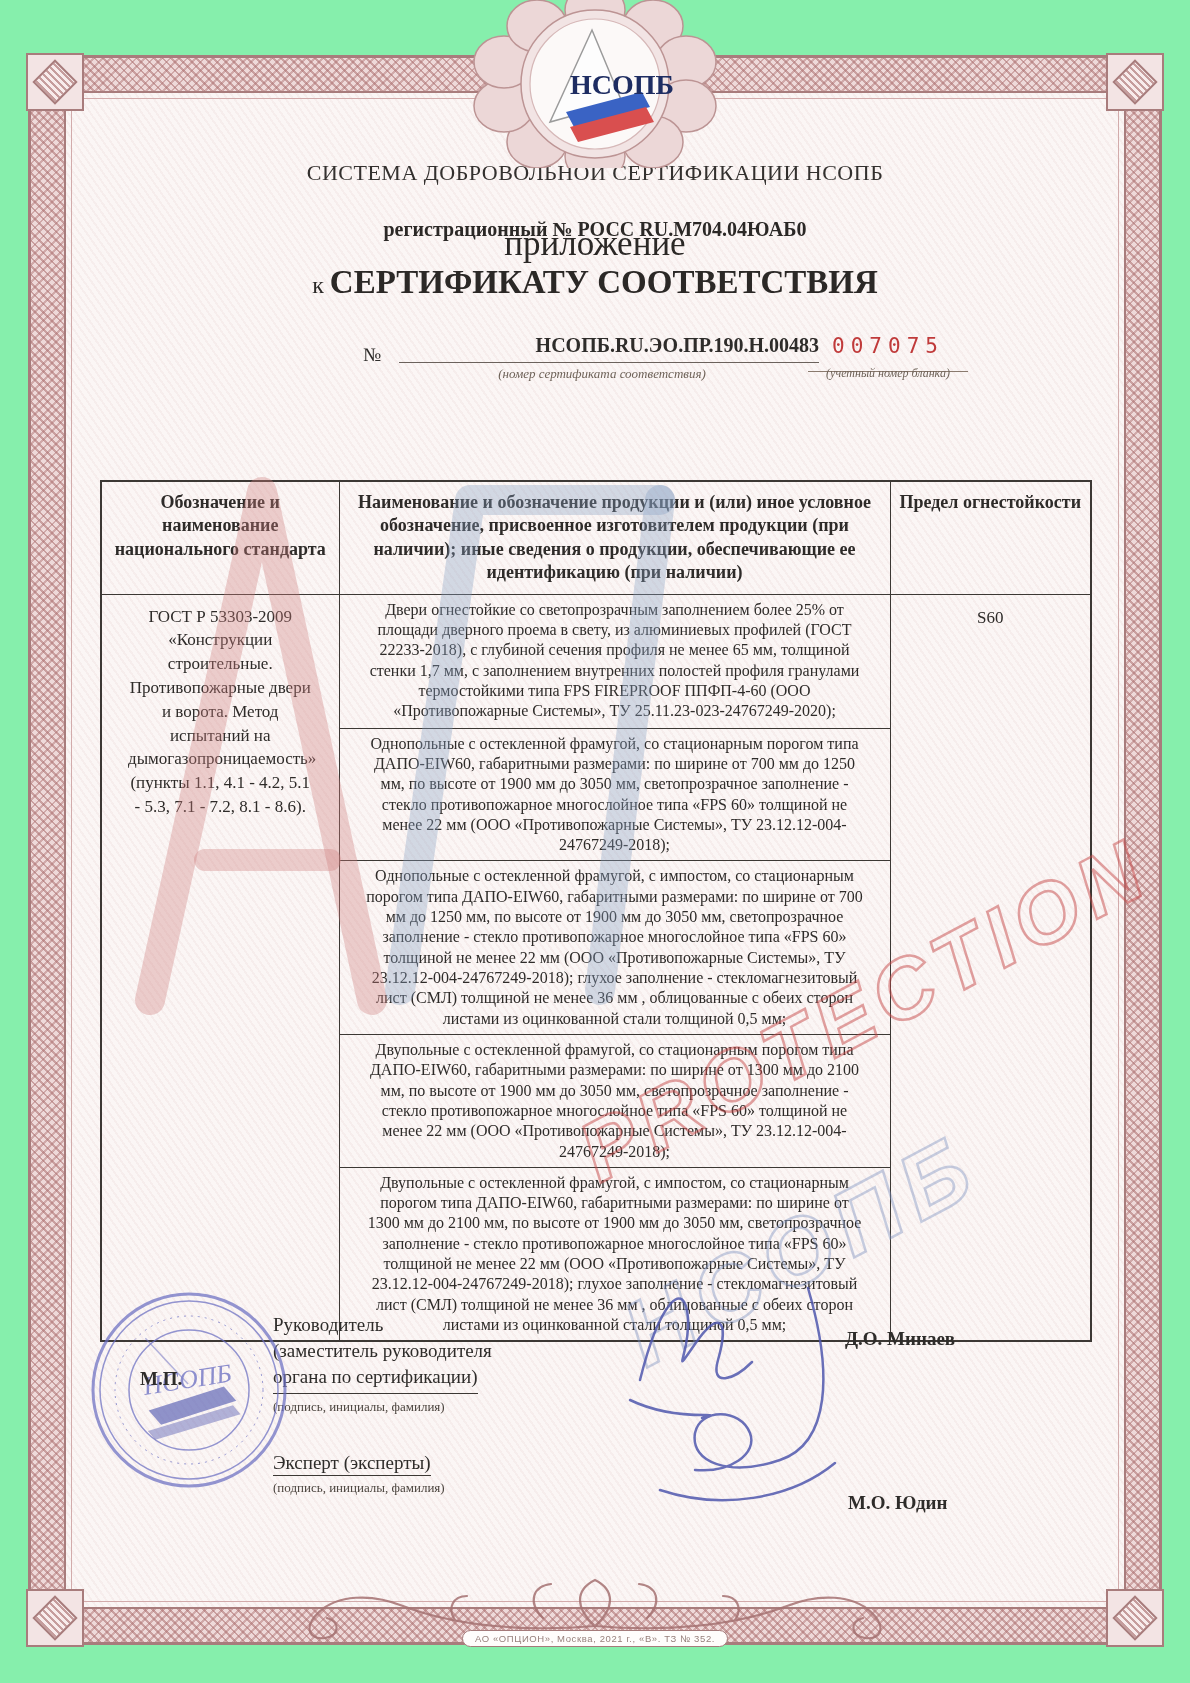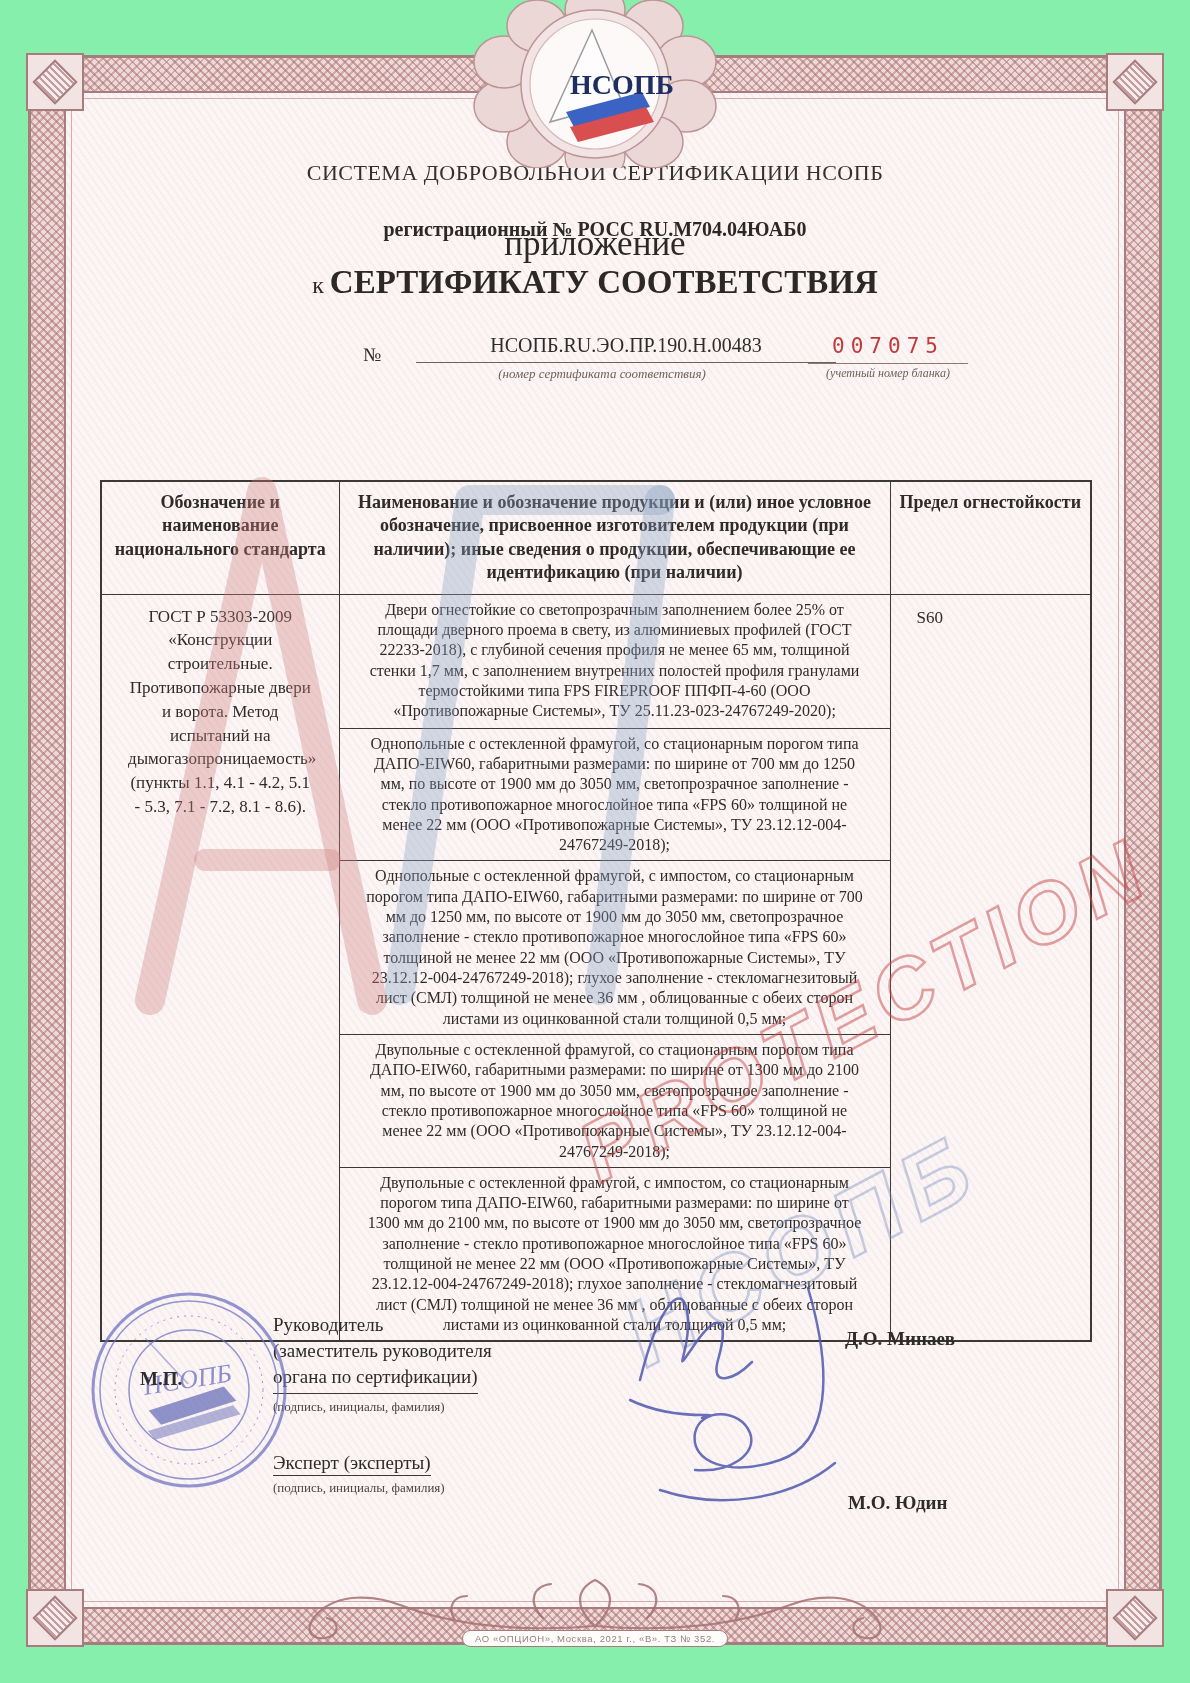--- a/index.html
+++ b/index.html
@@ -44,50 +44,50 @@
   
   .abs{position:absolute;left:0;right:0;text-align:center;}
   .sys-line{top:160px;font-size:22px;letter-spacing:.5px;color:#33302e;}
   .reg-line{top:194px;font-size:20px;font-weight:700;color:#2b2826;margin-top:24px;}
   .app-title{top:224px;font-size:35px;color:#2b2826;}
   .cert-title{top:264px;font-size:33px;font-weight:700;color:#2b2826;}
   .cert-title .prefix{font-size:24px;font-weight:400;margin-right:6px;}
 
   .num-sign{position:absolute;left:363px;top:344px;font-size:19px;}
   .num-line{
-    position:absolute;left:416px;top:334px;width:420px;text-align:center;
-    font-size:20px;font-weight:400;border-bottom:1.5px solid #6b625c;padding-bottom:5px;
+    position:absolute;left:399px;top:334px;width:420px;text-align:right;
+    font-size:20px;font-weight:700;border-bottom:1.5px solid #6b625c;padding-bottom:5px;
   }
   .num-caption{position:absolute;left:392px;top:366px;width:420px;text-align:center;
     font-size:13px;font-style:italic;color:#6e6258;}
   .blank-line{
     position:absolute;left:808px;top:334px;width:160px;text-align:center;
     font-family:"DejaVu Sans Mono",monospace;font-size:21px;letter-spacing:6px;
-    color:#c03a3a;border-bottom:1.5px solid #8a7a6e;padding-bottom:5px;
+    color:#c03a3a;border-bottom:1.5px solid #8a7a6e;padding-bottom:13px;
   }
   .blank-caption{position:absolute;left:788px;top:366px;width:200px;text-align:center;
     font-size:12px;font-style:italic;color:#6e6258;}
 
   .intro{position:absolute;left:105px;top:416px;width:980px;text-align:center;
     font-size:19px;line-height:1.35;color:#2e2b29;}
 
   
   .std-table{
     position:absolute;left:100px;top:480px;width:990px;border-collapse:collapse;
     table-layout:fixed;z-index:4;
   }
   .std-table th,.std-table td{
     border:1.5px solid #3c3834;padding:5px 26px;vertical-align:top;
     font-size:16px;line-height:1.27;color:#2e2b29;box-sizing:border-box;
   }
   .std-table th{font-size:18px;font-weight:700;text-align:center;line-height:1.3;padding:9px 8px;}
   .std-table{border:2px solid #3c3834;}
   td.std-cell{width:238px;text-align:center;font-size:17px;line-height:1.4;padding-top:10px;}
   td.prod-cell{width:551px;text-align:center;}
-  td.fire-cell{width:201px;text-align:left;font-size:17px;padding-top:12px;}
+  td.fire-cell{width:201px;text-align:center;font-size:17px;padding-top:12px;}
   tr.r1 td.prod-cell{height:134px;} tr.r2 td.prod-cell{height:106px;}
   tr.r3 td.prod-cell{height:154px;} tr.r4 td.prod-cell{height:116px;}
   tr.r5 td.prod-cell{height:156px;}
 
   
   .mp-label{position:absolute;left:140px;top:1368px;font-size:19px;font-weight:700;z-index:9;}
   .sig-labels{position:absolute;left:273px;top:1312px;width:330px;font-size:19px;line-height:1.38;z-index:6;}
   .sig-labels .u{border-bottom:1.5px solid #3c3834;display:inline-block;padding-bottom:2px;}
   .sig-caption{font-size:13px;color:#4c453f;margin-top:4px;}
   .expert-label{position:absolute;left:273px;top:1452px;font-size:19px;z-index:6;}

